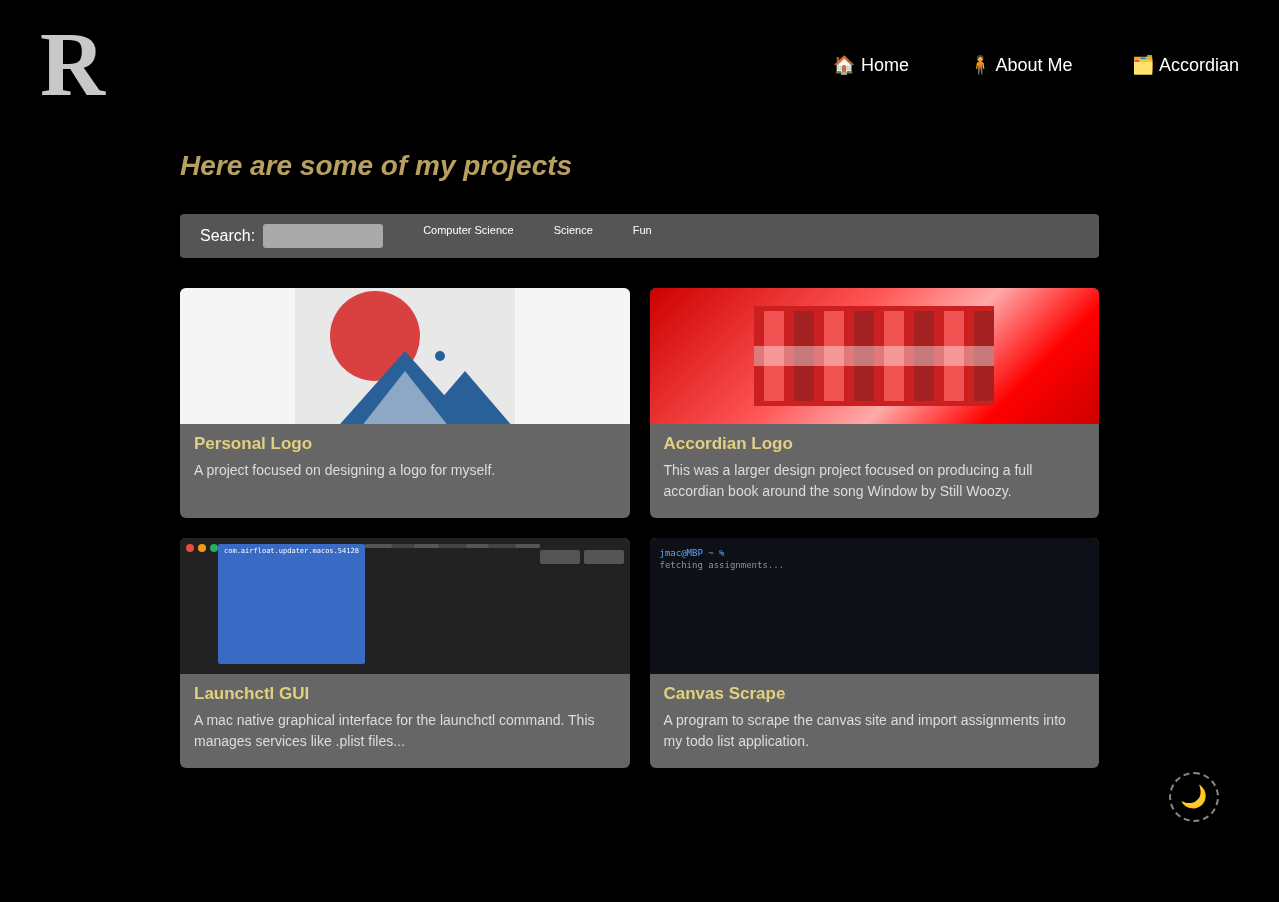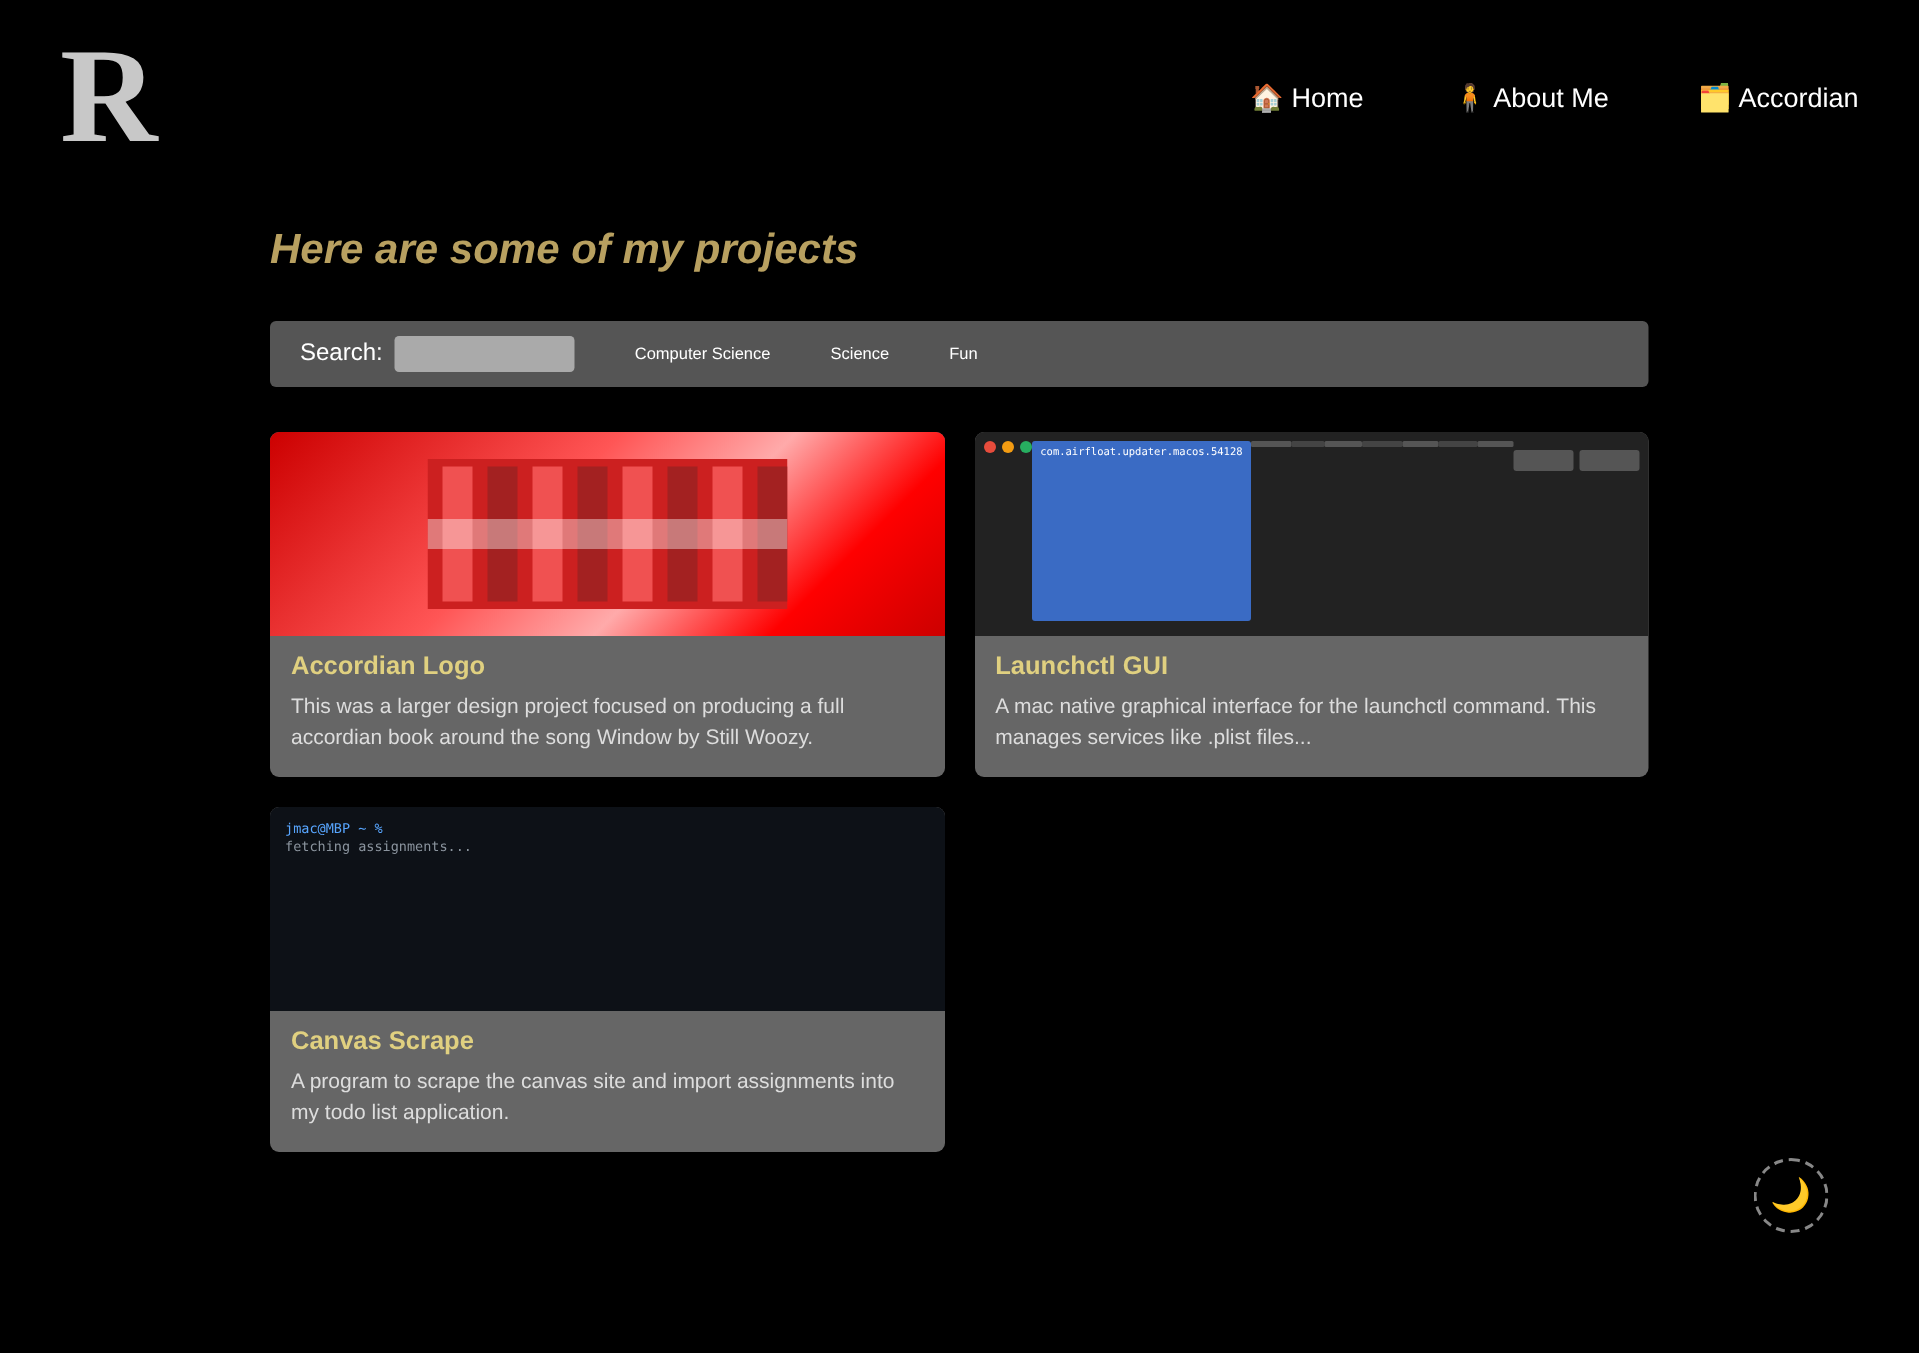--- a/index.html
+++ b/index.html
@@ -58,21 +58,20 @@
       color: #b8a060;
       margin-bottom: 24px;
       font-style: italic;
     }
 
     
     .filter-bar {
       background-color: #555;
       border-radius: 4px;
       display: flex;
-      align-items: center;
       padding: 10px 20px;
       gap: 40px;
       margin-bottom: 30px;
       margin-top: 32px;
     }
 
     .search-area {
       display: flex;
       align-items: center;
       gap: 8px;
@@ -236,20 +235,42 @@
       <span class="search-label">Search:</span>
       <input class="search-input" type="text" style="">
     </div>
     <span class="filter-item">Computer Science</span>
     <span class="filter-item">Science</span>
     <span class="filter-item">Fun</span>
   </div>
 
   <div class="projects-grid">
 
+    <div class="project-card">
+      <div class="project-image">
+        <div class="logo-svg-container">
+          <svg width="220" height="170" viewBox="0 0 220 170" xmlns="http://www.w3.org/2000/svg">
+
+            <rect width="220" height="170" fill="#e8e8e8"></rect>
+
+            <circle cx="80" cy="65" r="45" fill="#d94040"></circle>
+
+            <polygon points="30,170 110,80 190,170" fill="#2a6098"></polygon>
+
+            <polygon points="110,170 170,100 230,170" fill="#2a6098"></polygon>
+
+            <circle cx="145" cy="85" r="5" fill="#2a6098"></circle>
+
+            <polygon points="55,170 110,100 165,170" fill="#f0f0f0" opacity="0.5"></polygon>
+          </svg>
+        </div>
+      </div>
+      <div class="project-title">Personal Logo</div>
+      <div class="project-desc">A project focused on designing a logo for myself.</div>
+    </div>
 
     <div class="project-card">
       <div class="project-image">
         <div class="accordian-img">
           <svg width="240" height="180" viewBox="0 0 240 180" xmlns="http://www.w3.org/2000/svg">
 
             <rect x="0" y="40" width="240" height="100" fill="#cc2020"></rect>
             <rect x="10" y="45" width="20" height="90" fill="#ff6666" opacity="0.7"></rect>
             <rect x="40" y="45" width="20" height="90" fill="#992222" opacity="0.8"></rect>
             <rect x="70" y="45" width="20" height="90" fill="#ff6666" opacity="0.7"></rect>

